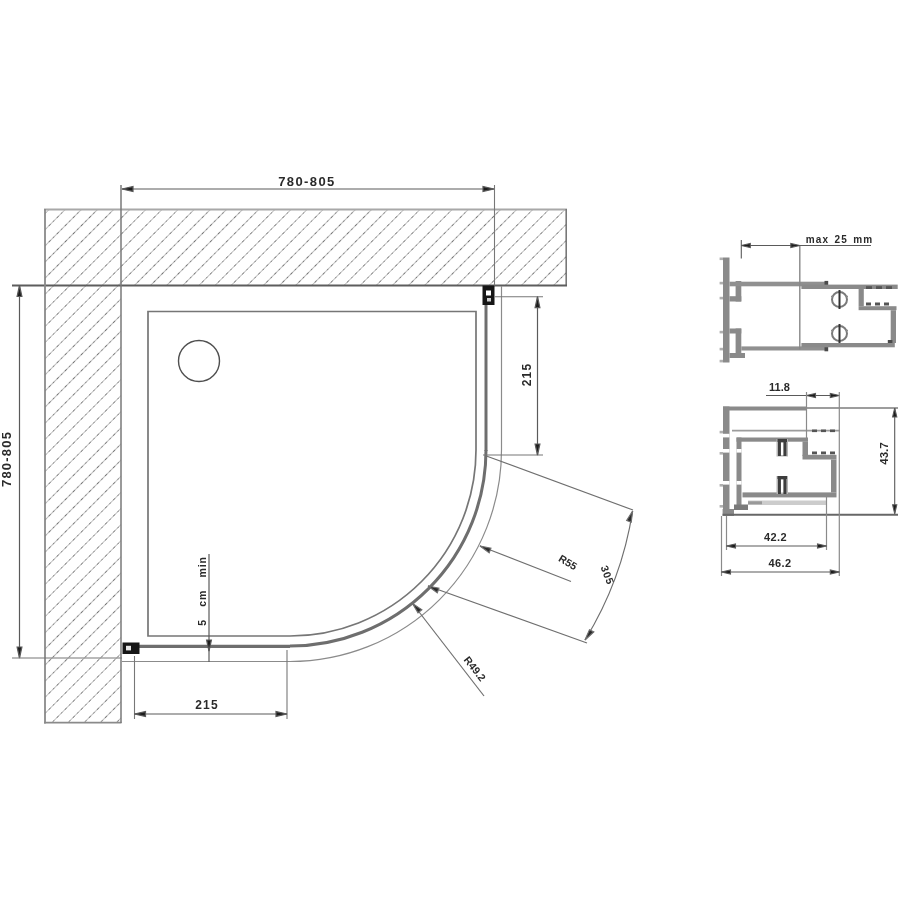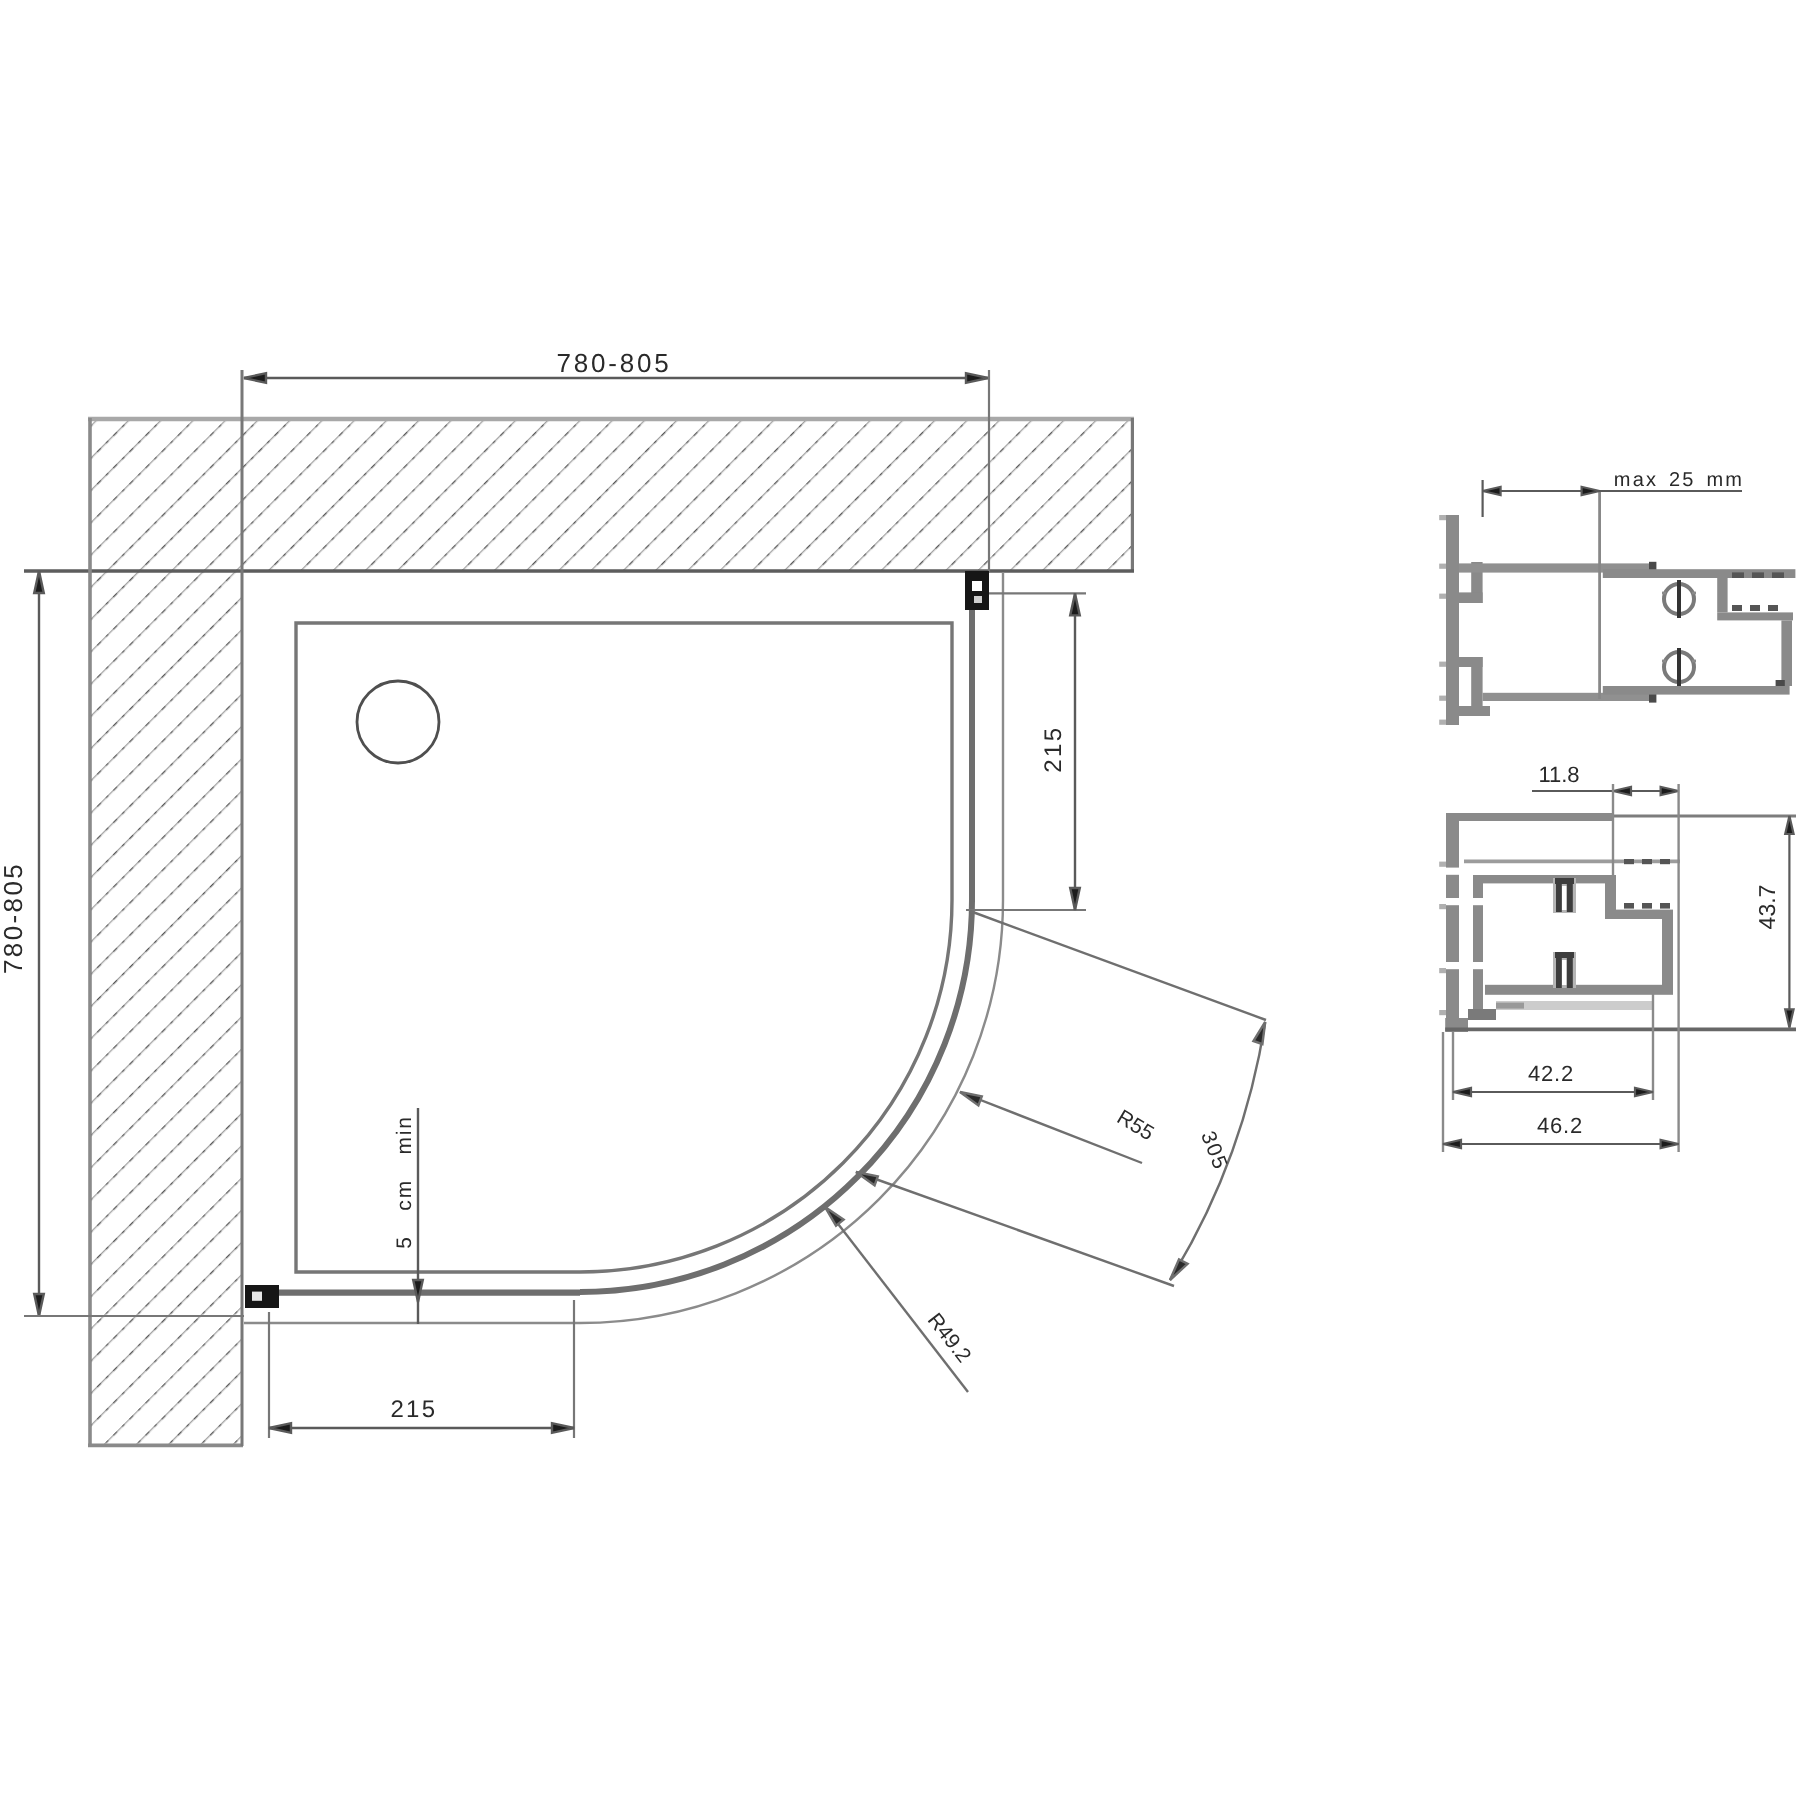--- a/index.html
+++ b/index.html
@@ -1,16 +1,16 @@
 <!DOCTYPE html>
 <html><head>
 <meta charset="utf-8">
 <style>
   html,body{margin:0;padding:0;background:#ffffff;}
-  .page{width:900px;height:900px;position:relative;background:#ffffff;overflow:hidden;}
+  .page{width:900px;height:900px;position:relative;background:#ffffff;overflow:hidden;font-weight:bold;}
   svg{position:absolute;top:0;left:0;}
   text{font-family:"Liberation Sans", sans-serif;fill:#2a2a2a;}
 </style>
 </head>
 <body>
 <div class="page">
 <svg width="900" height="900" viewBox="0 0 900 900">
   <defs>
     <pattern id="hatch" width="11.4" height="11.4" patternUnits="userSpaceOnUse" patternTransform="rotate(-45)">
       <rect width="11.4" height="11.4" fill="#ffffff"></rect>

